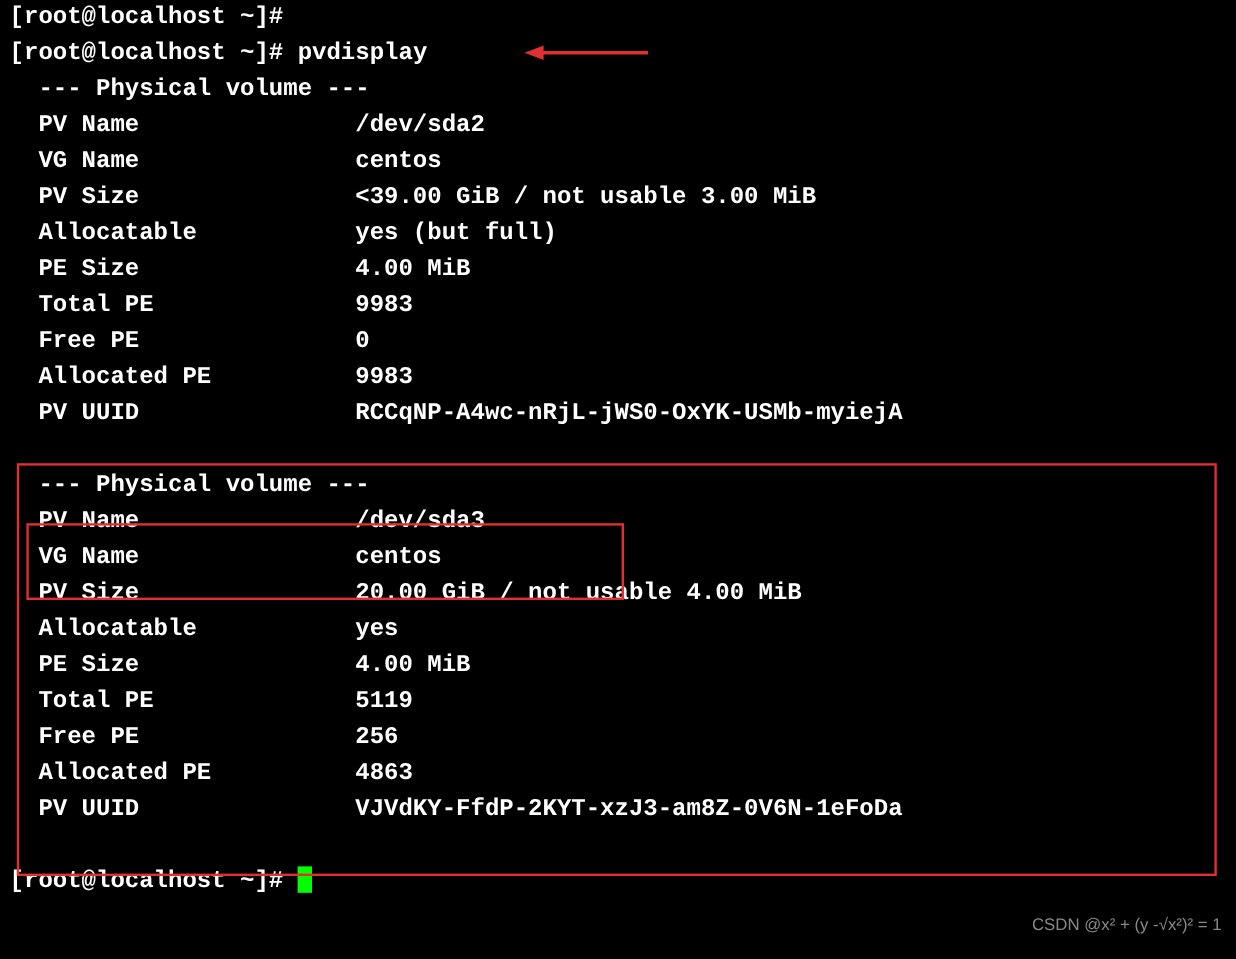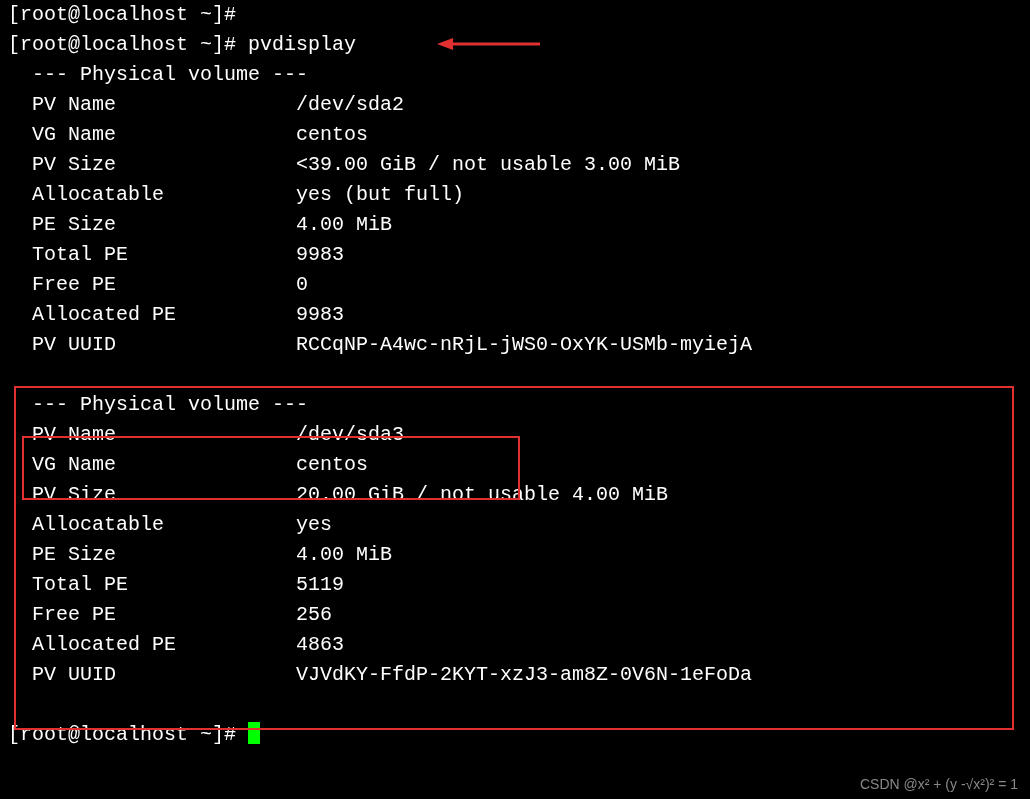--- a/index.html
+++ b/index.html
@@ -15,20 +15,21 @@
       line-height: 1.5;
       padding: 0;
       width: 1030px;
       height: 799px;
       overflow: hidden;
       position: relative;
     }
     .terminal {
       white-space: pre;
       padding: 0 8px;
+      font-weight: bold;
     }
     .redbox1 {
       position: absolute;
       border: 2px solid #e03030;
       left: 14px;
       top: 386px;
       width: 1000px;
       height: 344px;
       pointer-events: none;
     }
@@ -50,21 +51,21 @@
     .cursor {
       display: inline-block;
       width: 12px;
       height: 22px;
       background: #00ff00;
       vertical-align: text-bottom;
       margin-bottom: 2px;
     }
     .watermark {
       position: absolute;
-      bottom: 4px;
+      bottom: 18px;
       right: 12px;
       color: #888;
       font-size: 14px;
       font-family: sans-serif;
     }
   </style>
 </head>
 <body>
 
 <div class="terminal"><span>[root@localhost ~]#</span>

